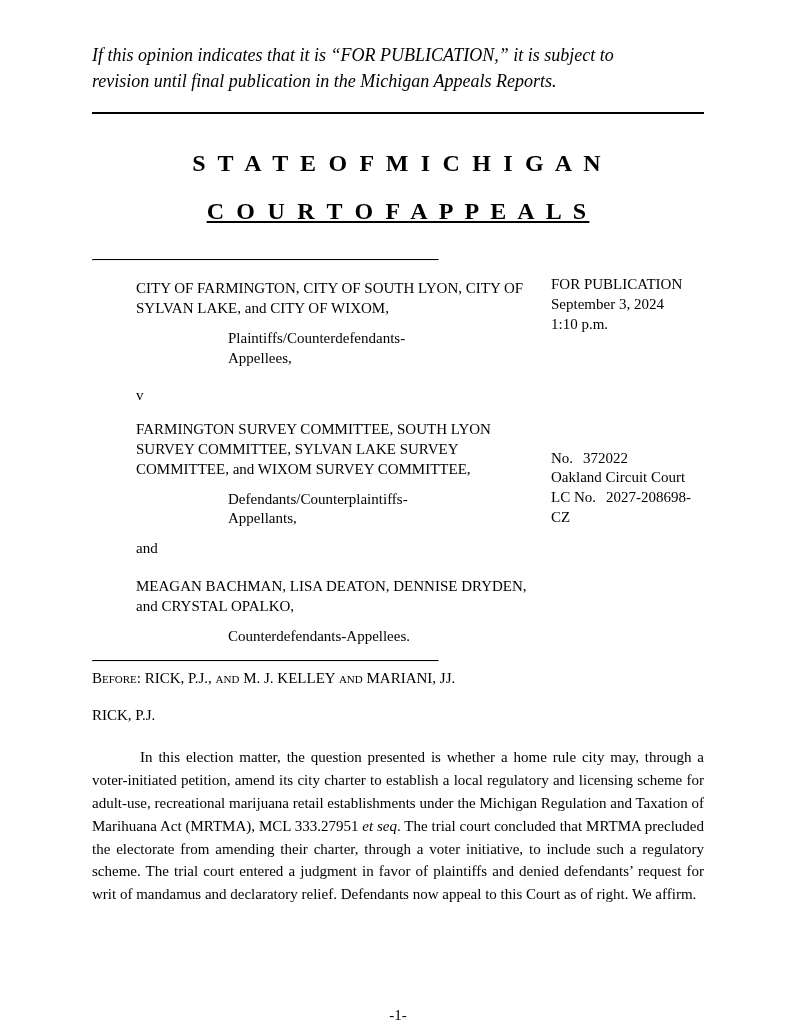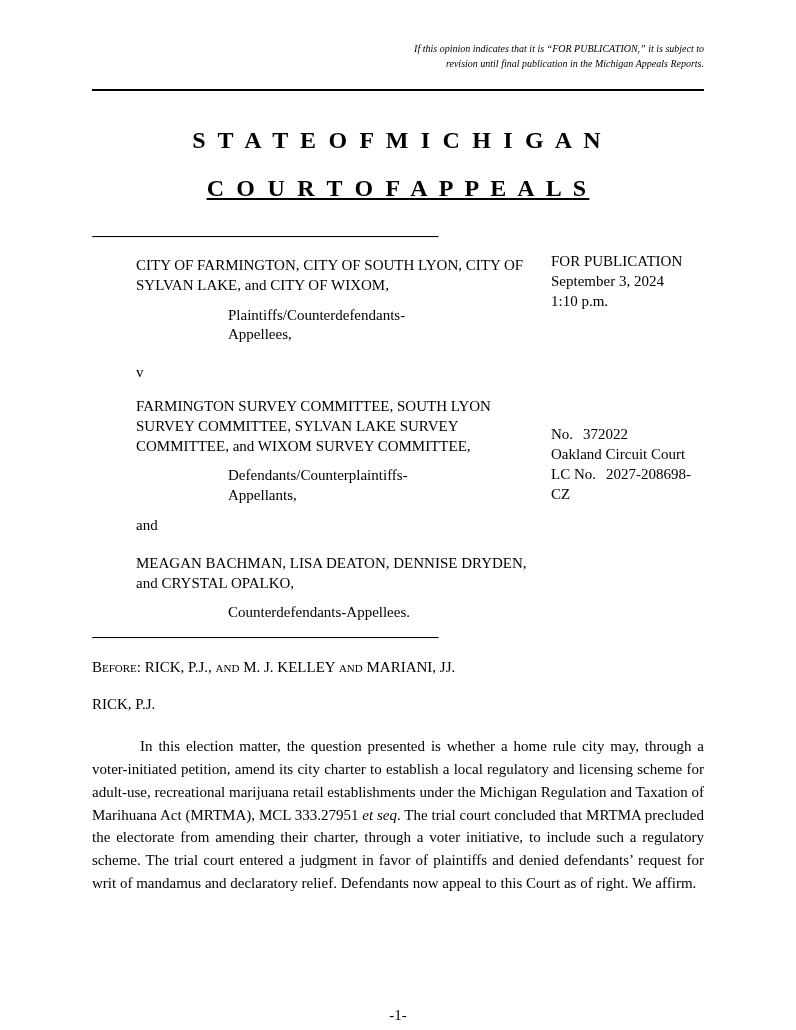--- a/index.html
+++ b/index.html
@@ -19,23 +19,23 @@
     position: relative;
     width: 796px;
     height: 1030px;
     box-sizing: border-box;
     padding: 0 92px;
   }
 
   
   .notice {
     margin-top: 42px;
-    text-align: right;
+    text-align: left;
     font-style: italic;
-    font-size: 10px;
+    font-size: 18px;
     line-height: 1.45;
   }
   .notice .line {
     display: block;
   }
 
   .rule {
     border: none;
     border-top: 2px solid #000;
     margin: 18px 0 0 0;
@@ -112,21 +112,21 @@
 
   .caption-bottom-rule {
     border-top: 1px solid #000;
     width: 345px;
     margin: 14px 0 0 0;
     height: 0;
   }
 
   
   .before-line {
-    margin-top: 20px;
+    margin-top: 8px;
     font-size: 15px;
   }
   .sc {
     font-variant: small-caps;
   }
   .author-line {
     margin-top: 20px;
     font-size: 15px;
   }
 

